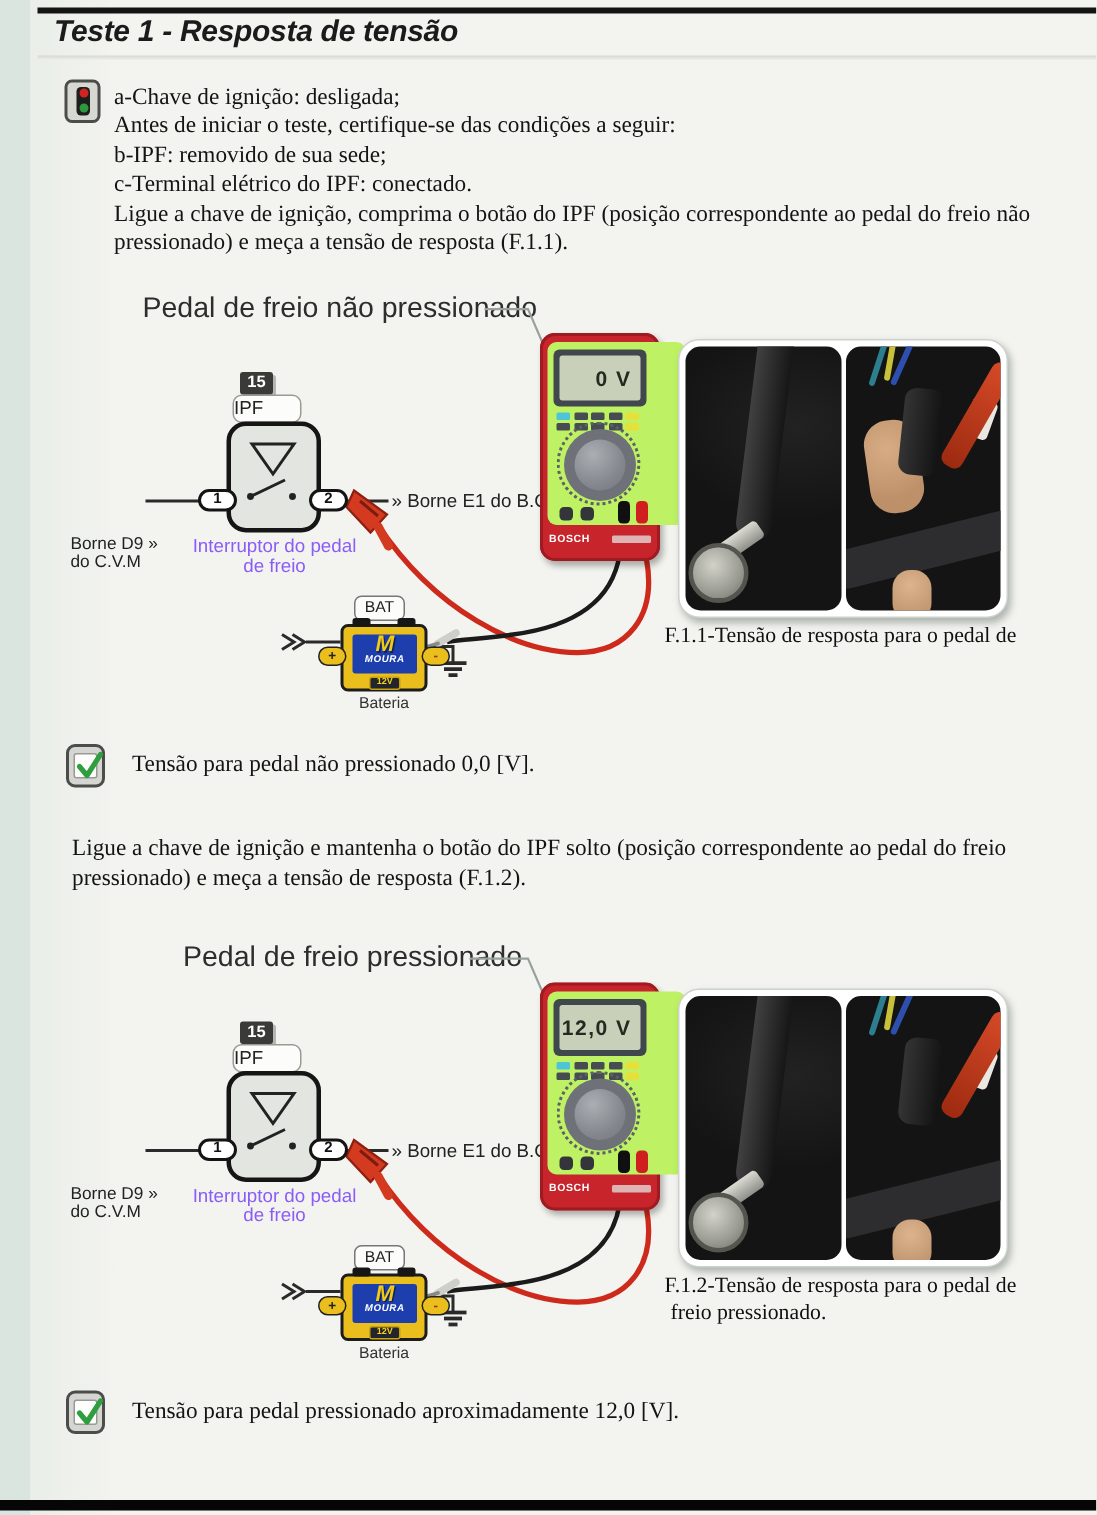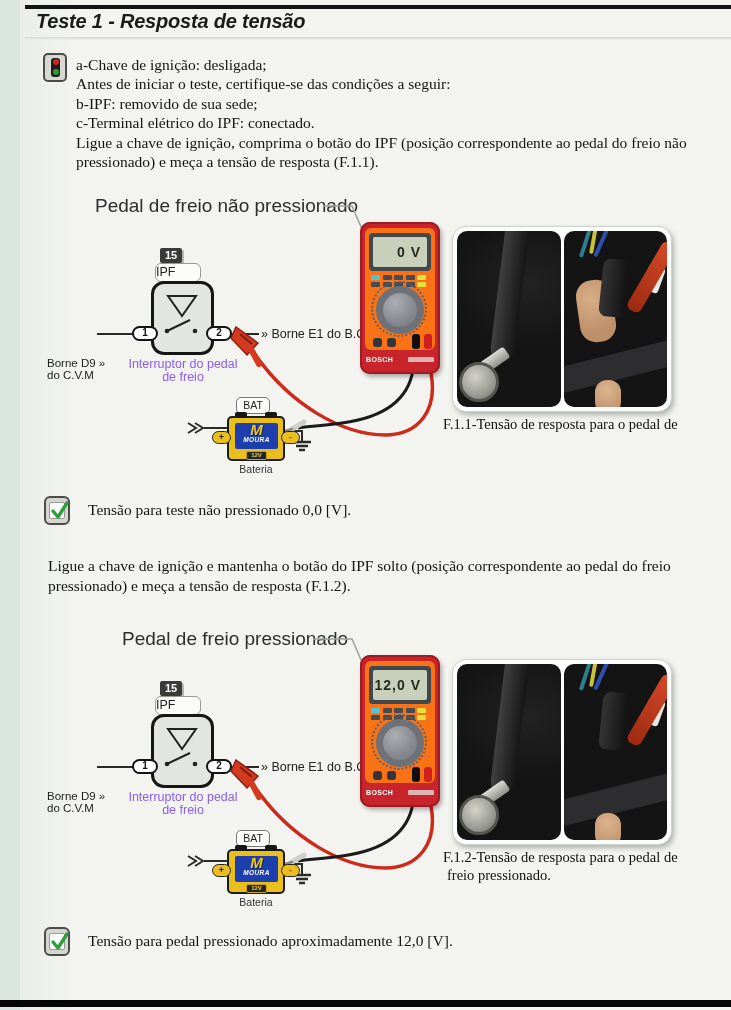--- a/index.html
+++ b/index.html
@@ -73,21 +73,21 @@
                border-radius:2px;font:bold 6px/7px "Liberation Sans",sans-serif;color:#f2d21c;text-align:center;}
   .bat-tab{position:absolute;top:13px;width:19px;height:13px;background:#e9be1d;border:1.5px solid #222;
            border-radius:7px;font:bold 9px/10px "Liberation Sans",sans-serif;text-align:center;color:#222;}
   .tab-plus{left:-17px;} .tab-minus{right:-17px;color:#a33014;}
   .bat-caption{position:absolute;left:227px;top:268px;width:58px;text-align:center;
                font:10.5px "Liberation Sans",sans-serif;color:#333;}
 
   
   .meter{position:absolute;left:360px;top:27px;width:80px;height:152px;background:#c8242b;border-radius:10px;
          box-shadow:inset 0 0 0 2px #9d1b21,2px 3px 4px rgba(0,0,0,.3);}
-  .meter-face{position:absolute;left:5px;top:6px;width:70px;height:122px;background:#f97316;border-radius:6px;}
+  .meter-face{position:absolute;left:5px;top:6px;width:92px;height:122px;background:#bef264;border-radius:6px;}
   .lcd{position:absolute;left:4px;top:5px;width:62px;height:38px;background:#40474d;border-radius:4px;padding:4px;}
   .lcd-screen{width:54px;height:30px;background:#c9d0b9;border-radius:2px;text-align:right;padding-right:6px;
               font:bold 14px/30px "Liberation Sans",sans-serif;color:#242a20;letter-spacing:1px;}
   .btn-row{position:absolute;left:6px;display:flex;gap:2.5px;}
   .btn{width:9px;height:5px;background:#474b52;border-radius:1px;}
   .btn.cyan{background:#4cc6d6;} .btn.yel{background:#e6e03b;}
   .dial{position:absolute;left:11px;top:58px;width:48px;height:48px;border-radius:50%;background:#6e7177;}
   .dial-ticks{position:absolute;left:-5px;top:-5px;width:56px;height:56px;border:2px dotted #5d6067;border-radius:50%;}
   .knob{position:absolute;left:7px;top:7px;width:34px;height:34px;border-radius:50%;
         background:radial-gradient(circle at 36% 30%,#abaeb3,#84878d 62%,#75777d);}
@@ -271,21 +271,21 @@
       <div>F.1.1-Tensão de resposta para o pedal de</div>
     </div>
   </div>
 
   <div class="check-icon" style="left:44px;top:496px;">
     <div class="check-inner"></div>
     <svg width="24" height="24">
         <polyline points="5,12 10,18 19,4" fill="none" stroke="#2e9e3e" stroke-width="3.4" stroke-linecap="round" stroke-linejoin="round"></polyline>
       </svg>
   </div>
-  <div class="result-text" style="top:501px;">Tensão para teste não pressionado 0,0 [V].</div>
+  <div class="result-text" style="top:501px;">Tensão para pedal não pressionado 0,0 [V].</div>
 
   <div class="para2">
     <div>Ligue a chave de ignição e mantenha o botão do IPF solto (posição correspondente ao pedal do freio</div>
     <div>pressionado) e meça a tensão de resposta (F.1.2).</div>
   </div>
 
   <div class="diagram d2">
     <div class="diag-title">Pedal de freio pressionado</div>
 
     <svg class="wires-svg" width="460" height="300">

